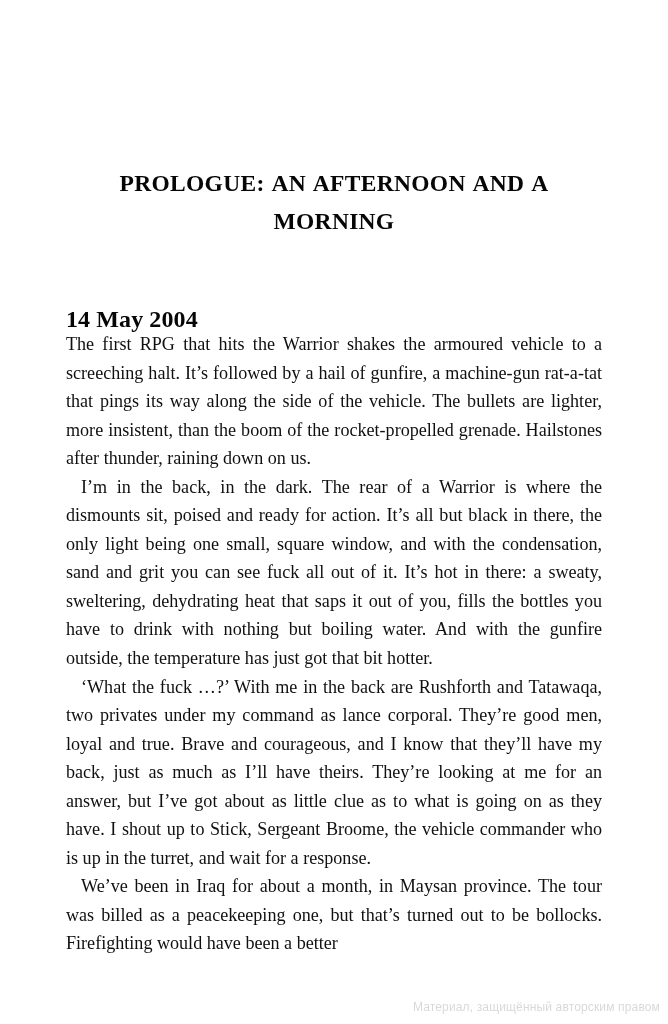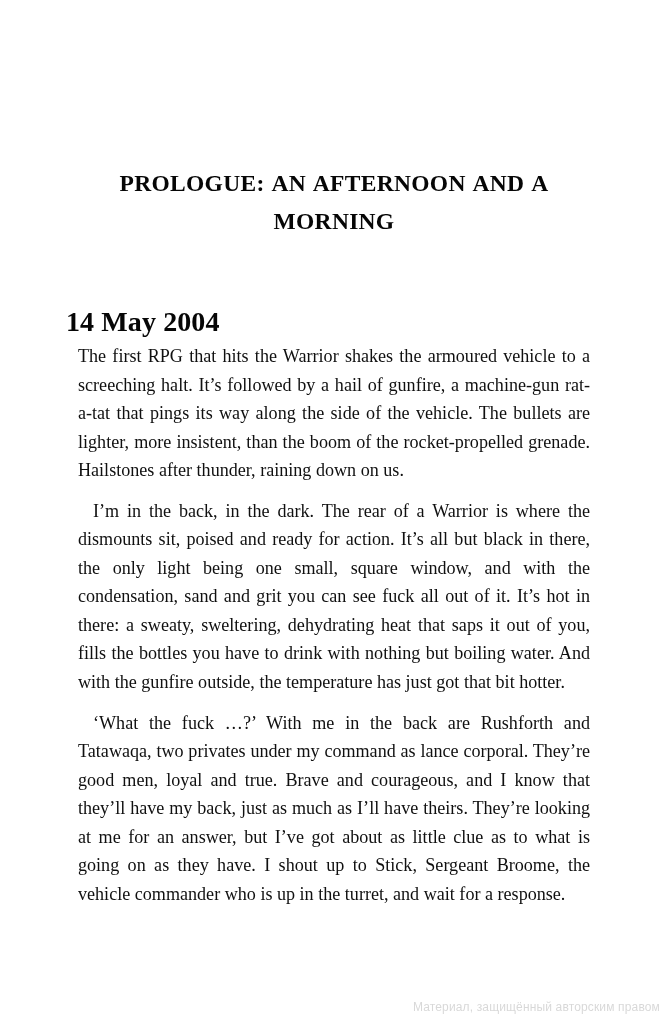--- a/index.html
+++ b/index.html
@@ -40,42 +40,42 @@
   }
 
   
   .date-heading {
     position: absolute;
     left: 66px;
     top: 286px;
     width: 536px;
     text-align: left;
     font-weight: bold;
-    font-size: 28px;
+    font-size: 24px;
     line-height: 26px;
     letter-spacing: 0.1px;
     color: #060606;
   }
 
   
   .body-text {
     position: absolute;
     left: 66px;
     top: 330px;
     width: 536px;
     font-size: 18.1px;
     line-height: 28.55px;
     text-align: justify;
     text-justify: inter-word;
     color: #101010;
     hyphens: none;
   }
 
   .body-text p {
-    margin: 12px;
+    margin: 0;
     text-indent: 0;
   }
 
   .body-text p.indented {
     text-indent: 15px;
   }
 
   
   .body-text p:last-child {
     text-align: justify;
@@ -102,17 +102,18 @@
 <div class="page">
 
   <h1 class="chapter-title">PROLOGUE: AN AFTERNOON AND A MORNING</h1>
 
   <h2 class="date-heading">14 May 2004</h2>
 
   <div class="body-text">
     <p>The first RPG that hits the Warrior shakes the armoured vehicle to a screeching halt. It’s followed by a hail of gunfire, a machine-gun rat-a-tat that pings its way along the side of the vehicle. The bullets are lighter, more insistent, than the boom of the rocket-propelled grenade. Hailstones after thunder, raining down on us.</p>
     <p class="indented">I’m in the back, in the dark. The rear of a Warrior is where the dismounts sit, poised and ready for action. It’s all but black in there, the only light being one small, square window, and with the condensation, sand and grit you can see fuck all out of it. It’s hot in there: a sweaty, sweltering, dehydrating heat that saps it out of you, fills the bottles you have to drink with nothing but boiling water. And with the gunfire outside, the temperature has just got that bit hotter.</p>
     <p class="indented">‘What the fuck …?’ With me in the back are Rushforth and Tatawaqa, two privates under my command as lance corporal. They’re good men, loyal and true. Brave and courageous, and I know that they’ll have my back, just as much as I’ll have theirs. They’re looking at me for an answer, but I’ve got about as little clue as to what is going on as they have. I shout up to Stick, Sergeant Broome, the vehicle commander who is up in the turret, and wait for a response.</p>
+    <p class="indented">We’ve been in Iraq for about a month, in Maysan province. The tour was billed as a peacekeeping one, but that’s turned out to be bollocks. Firefighting would have been a better</p>
   </div>
 
   <div class="watermark">Материал, защищённый авторским правом</div>
 
 </div>
 
 </body></html>

